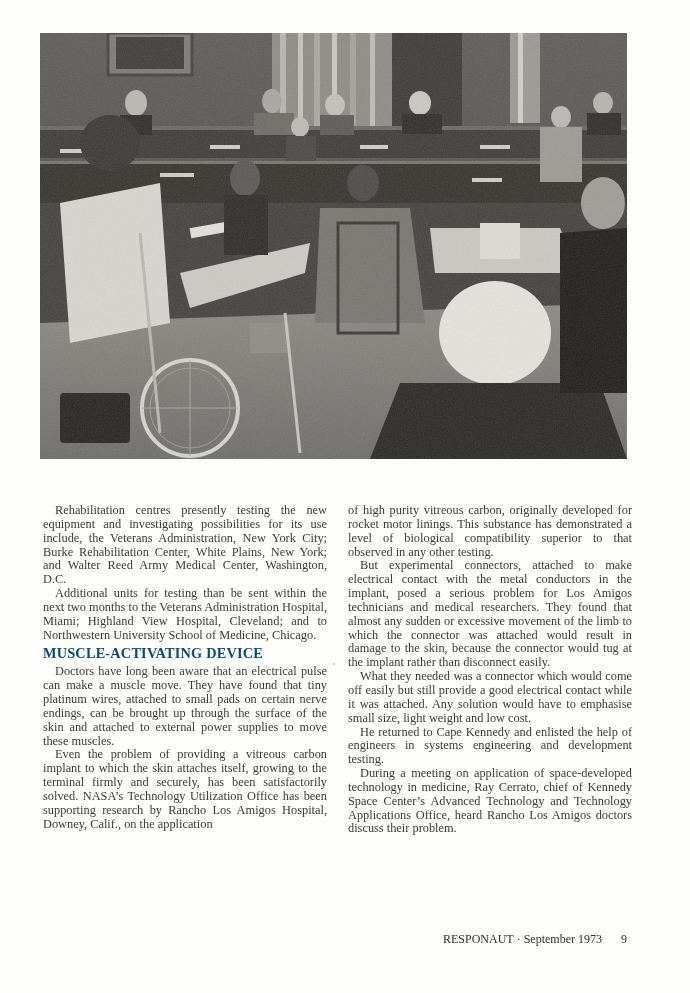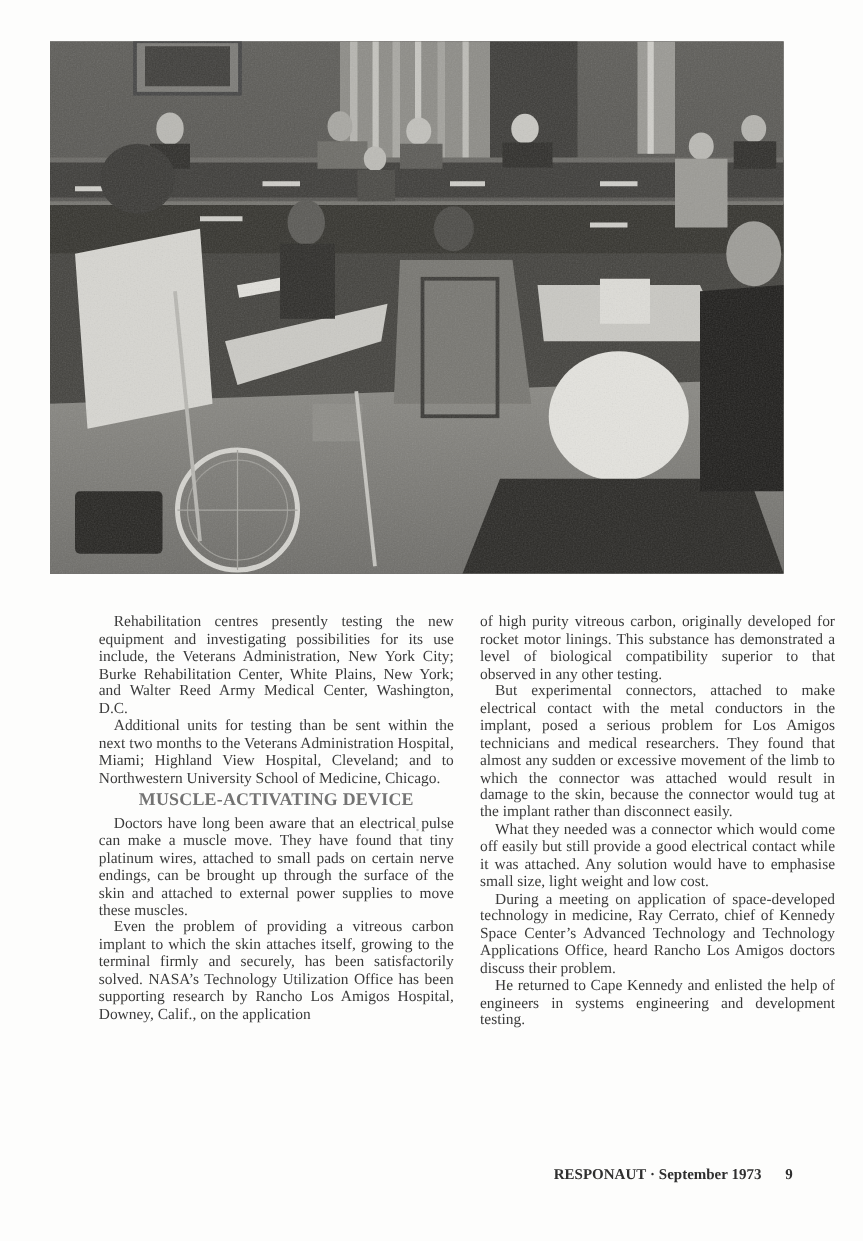--- a/index.html
+++ b/index.html
@@ -6,33 +6,33 @@
   body {
     width:690px; height:993px; background:#fdfdfc; position:relative; overflow:hidden;
     font-family:"Liberation Serif", "DejaVu Serif", serif; color:#3a3a3a;
   }
   .photo {
     position:absolute; left:40px; top:33px; width:587px; height:426px;
     background:#6a6a66; overflow:hidden;
   }
   .photo svg { display:block; width:100%; height:100%; }
   .col {
-    position:absolute; top:491px; width:284px;
-    font-size:12.35px; line-height:13.85px; text-align:justify; hyphens:none;margin-left:36px;
+    position:absolute; top:504px; width:284px;
+    font-size:12.35px; line-height:13.85px; text-align:justify; hyphens:none;
   }
   .col.left { left:43px; }
   .col.right { left:348px; }
   .col p { margin:0; text-indent:12px; }
   .col p.noindent { text-indent:0; }
   .col h2 {
-    margin:5px 0 4px 0; font-size:14.3px; font-weight:bold; text-align:center;
-    letter-spacing:0.2px; color:#737373;
+    margin:5px 0 4px 0; font-size:14.3px; font-weight:bold; text-align:left;
+    letter-spacing:0.2px; color:#0c4a6e;
   }
   .footer {
-    position:absolute; top:932px; left:443px; font-size:12px; font-weight:bold; color:#2f2f2f;
+    position:absolute; top:932px; left:443px; font-size:12px; font-weight:normal; color:#2f2f2f;
     white-space:nowrap;
   }
   .footer .sep { padding:0 3px; }
   .footer .pageno { margin-left:19px; }
   .speck { position:absolute; left:333px; top:663px; width:2px; height:2px; background:#bbb; border-radius:1px; }
 </style>
 </head>
 <body>
 
 <div class="photo">
@@ -150,21 +150,21 @@
   <p>Additional units for testing than be sent within the next two months to the Veterans Administration Hospital, Miami; Highland View Hospital, Cleveland; and to Northwestern University School of Medicine, Chicago.</p>
   <h2>MUSCLE-ACTIVATING DEVICE</h2>
   <p>Doctors have long been aware that an electrical pulse can make a muscle move. They have found that tiny platinum wires, attached to small pads on certain nerve endings, can be brought up through the surface of the skin and attached to external power supplies to move these muscles.</p>
   <p>Even the problem of providing a vitreous carbon implant to which the skin attaches itself, growing to the terminal firmly and securely, has been satisfactorily solved. NASA’s Technology Utilization Office has been supporting research by Rancho Los Amigos Hospital, Downey, Calif., on the application</p>
 </div>
 
 <div class="col right">
   <p class="noindent">of high purity vitreous carbon, originally developed for rocket motor linings. This substance has demonstrated a level of biological compatibility superior to that observed in any other testing.</p>
   <p>But experimental connectors, attached to make electrical contact with the metal conductors in the implant, posed a serious problem for Los Amigos technicians and medical researchers. They found that almost any sudden or excessive movement of the limb to which the connector was attached would result in damage to the skin, because the connector would tug at the implant rather than disconnect easily.</p>
   <p>What they needed was a connector which would come off easily but still provide a good electrical contact while it was attached. Any solution would have to emphasise small size, light weight and low cost.</p>
+  <p>He returned to Cape Kennedy and enlisted the help of engineers in systems engineering and development testing.</p>
   <p>During a meeting on application of space-developed technology in medicine, Ray Cerrato, chief of Kennedy Space Center’s Advanced Technology and Technology Applications Office, heard Rancho Los Amigos doctors discuss their problem.</p>
-  <p>He returned to Cape Kennedy and enlisted the help of engineers in systems engineering and development testing.</p>
 </div>
 
 <div class="speck"></div>
 
 <div class="footer">
   <span>RESPONAUT</span><span class="sep">·</span><span>September 1973</span><span class="pageno">9</span>
 </div>
 
 </body></html>

